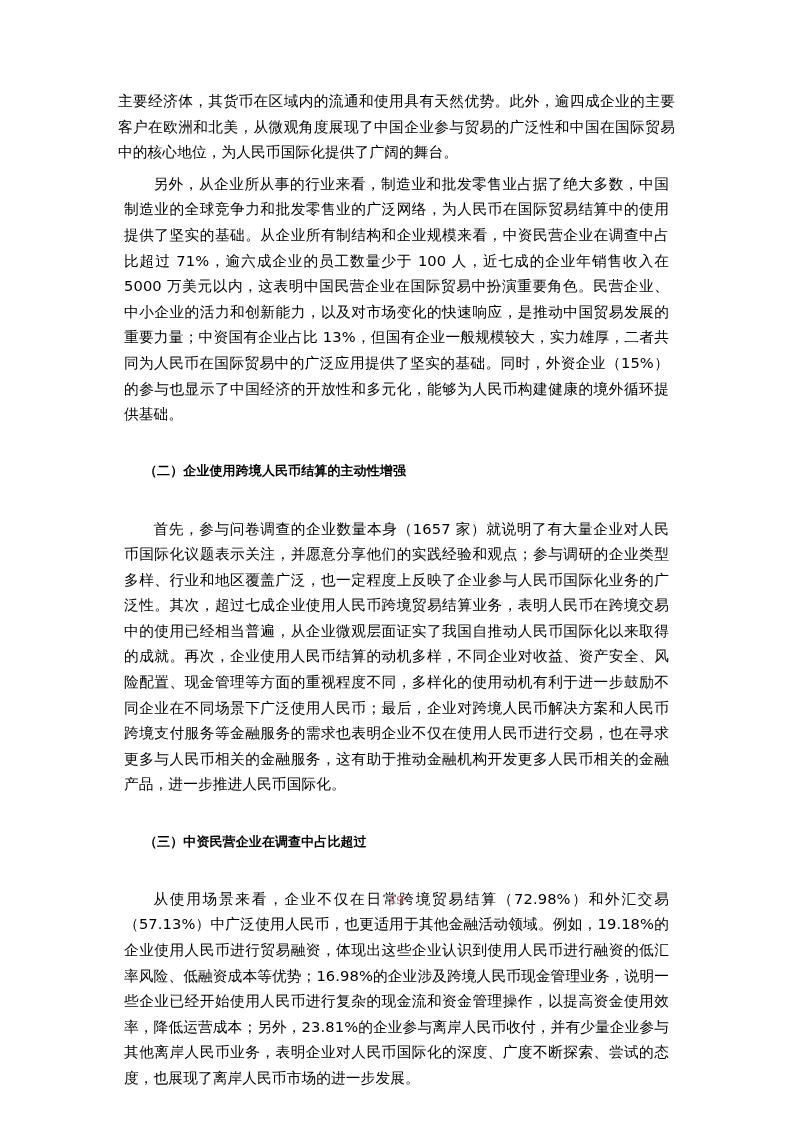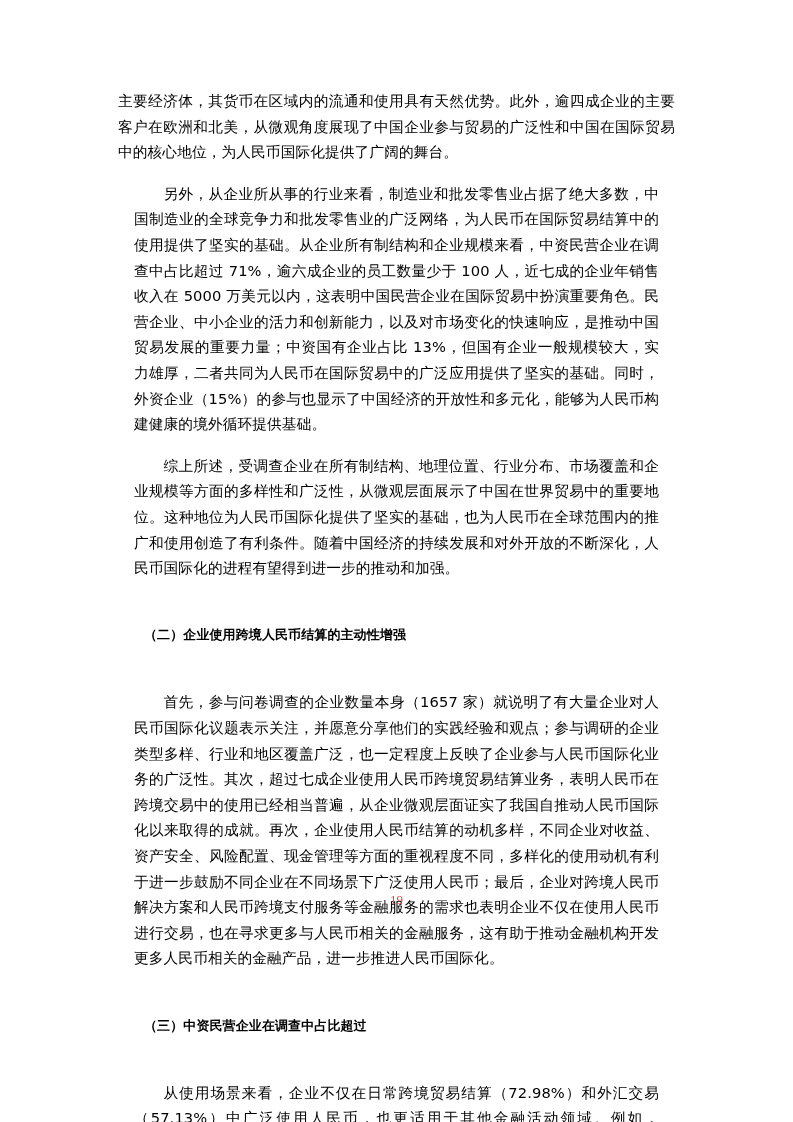--- a/index.html
+++ b/index.html
@@ -22,21 +22,21 @@
     background: #ffffff;
   }
   .doc-body {
     font-size: 14.7px;
     line-height: 25.6px;
     text-align: justify;
     text-justify: inter-ideograph;
     letter-spacing: 0.1px;
   }
   p.para {
-    margin: 16px;
+    margin: 6px;
     text-indent: 2em;
   }
   p.flush {
     margin: 0;
     text-indent: 0;
   }
   h2.section-heading {
     margin: 0;
     font-size: 13px;
     line-height: 25.6px;
@@ -61,21 +61,20 @@
 </head>
 <body>
 
 <div class="page">
   <div class="doc-body">
 
     <p class="flush">主要经济体，其货币在区域内的流通和使用具有天然优势。此外，逾四成企业的主要客户在欧洲和北美，从微观角度展现了中国企业参与贸易的广泛性和中国在国际贸易中的核心地位，为人民币国际化提供了广阔的舞台。</p>
 
     <p class="para">另外，从企业所从事的行业来看，制造业和批发零售业占据了绝大多数，中国制造业的全球竞争力和批发零售业的广泛网络，为人民币在国际贸易结算中的使用提供了坚实的基础。从企业所有制结构和企业规模来看，中资民营企业在调查中占比超过 71%，逾六成企业的员工数量少于 100 人，近七成的企业年销售收入在 5000 万美元以内，这表明中国民营企业在国际贸易中扮演重要角色。民营企业、中小企业的活力和创新能力，以及对市场变化的快速响应，是推动中国贸易发展的重要力量；中资国有企业占比 13%，但国有企业一般规模较大，实力雄厚，二者共同为人民币在国际贸易中的广泛应用提供了坚实的基础。同时，外资企业（15%）的参与也显示了中国经济的开放性和多元化，能够为人民币构建健康的境外循环提供基础。</p>
 
-    <p class="para">综上所述，受调查企业在所有制结构、地理位置、行业分布、市场覆盖和企业规模等方面的多样性和广泛性，从微观层面展示了中国在世界贸易中的重要地位。这种地位为人民币国际化提供了坚实的基础，也为人民币在全球范围内的推广和使用创造了有利条件。随着中国经济的持续发展和对外开放的不断深化，人民币国际化的进程有望得到进一步的推动和加强。</p>
 
     <div class="spacer-line"></div>
 
     <h2 class="section-heading">（二）企业使用跨境人民币结算的主动性增强</h2>
 
     <div class="spacer-line"></div>
 
     <p class="para">首先，参与问卷调查的企业数量本身（1657 家）就说明了有大量企业对人民币国际化议题表示关注，并愿意分享他们的实践经验和观点；参与调研的企业类型多样、行业和地区覆盖广泛，也一定程度上反映了企业参与人民币国际化业务的广泛性。其次，超过七成企业使用人民币跨境贸易结算业务，表明人民币在跨境交易中的使用已经相当普遍，从企业微观层面证实了我国自推动人民币国际化以来取得的成就。再次，企业使用人民币结算的动机多样，不同企业对收益、资产安全、风险配置、现金管理等方面的重视程度不同，多样化的使用动机有利于进一步鼓励不同企业在不同场景下广泛使用人民币；最后，企业对跨境人民币解决方案和人民币跨境支付服务等金融服务的需求也表明企业不仅在使用人民币进行交易，也在寻求更多与人民币相关的金融服务，这有助于推动金融机构开发更多人民币相关的金融产品，进一步推进人民币国际化。</p>
 
     <div class="spacer-line"></div>

